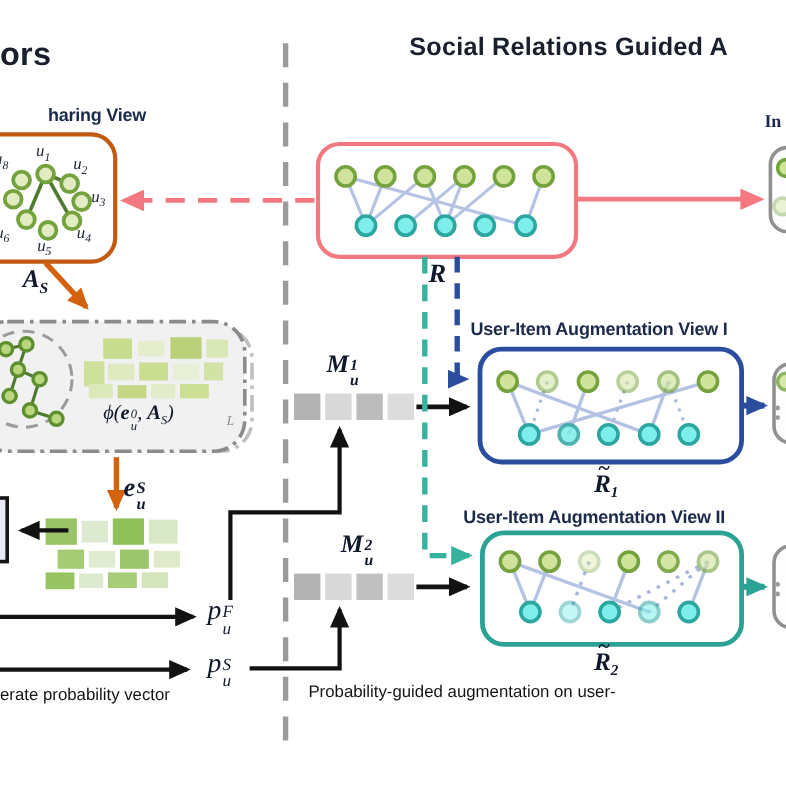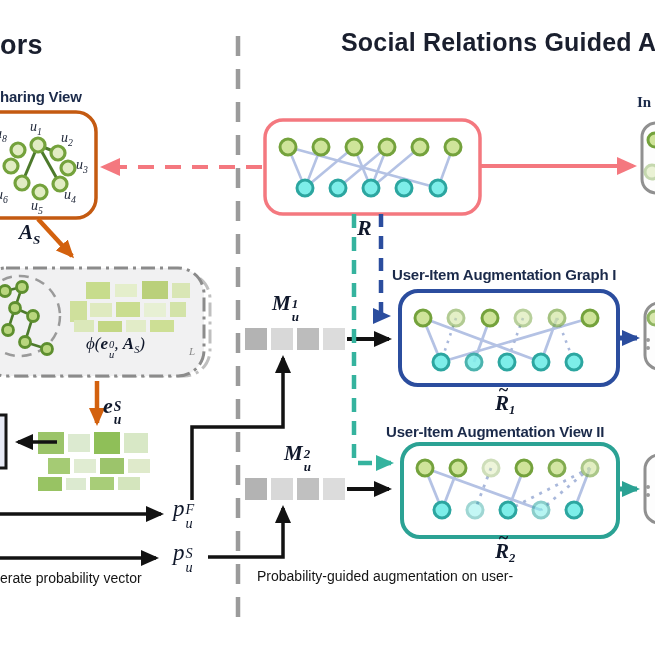--- a/index.html
+++ b/index.html
@@ -1,20 +1,20 @@
 <!DOCTYPE html>
 <html><head>
 <meta charset="utf-8">
 <style>
   html,body{margin:0;padding:0;background:#fff;}
   #stage{position:relative;width:655px;height:655px;overflow:hidden;background:#fff;
          font-family:"Liberation Sans",sans-serif;border-radius:11px;}
   #gfx{position:absolute;left:0;top:0;}
   .lbl{position:absolute;white-space:nowrap;}
-  .title{font-weight:800;font-size:25px;color:#1a1f2e;letter-spacing:.2px;}
+  .title{font-weight:800;font-size:21px;color:#1a1f2e;letter-spacing:.2px;}
   .boxlabel{font-weight:700;font-size:15px;color:#1b2a4a;letter-spacing:-.2px;}
   .caption{font-family:Liberation Sans, sans-serif;font-size:14px;color:#141414;}
   .math{font-family:"Liberation Serif","DejaVu Serif",serif;font-style:italic;color:#10182b;text-align:right;}
   .math i{font-style:italic;}
   .bold{font-weight:700;}
   .stk{display:inline-flex;flex-direction:column;align-items:flex-start;
        font-size:0.62em;line-height:0.95;vertical-align:0.12em;margin-left:1px;}
   .stk .sp,.stk .sb{display:block;font-style:italic;}
   .ulabel{font-family:"Liberation Serif","DejaVu Serif",serif;font-style:italic;
           font-size:14px;color:#1c2436;}
@@ -276,22 +276,22 @@
   <g>
     <rect x="645" y="455" width="60" height="68" rx="14" fill="#fdfdfd" stroke="#909090" stroke-width="3"></rect>
     <circle cx="648" cy="487" r="2" fill="#9a9a9a"></circle>
         <circle cx="648" cy="495" r="2" fill="#9a9a9a"></circle>
   </g>
 </svg>
 
 <div class="lbl title" style="left:0px;top:30px;font-size:27px;">ors</div>
 <div class="lbl title" style="left:341px;top:28px;">Social Relations Guided A</div>
 
-<div class="lbl boxlabel" style="left:0px;top:88px;">haring View</div>
-<div class="lbl boxlabel" style="left:392px;top:266px;">User-Item Augmentation Graph I</div>
+<div class="lbl boxlabel" style="left:0px;top:88px;padding-left:40px;">haring View</div>
+<div class="lbl boxlabel" style="left:392px;top:266px;">User-Item Augmentation View I</div>
 <div class="lbl boxlabel" style="left:386px;top:423px;">User-Item Augmentation View II</div>
 <div class="lbl boxlabel" style="left:637px;top:94px;font-family:Liberation Serif, serif;">In</div>
 
 <div class="lbl ulabel" style="left:30px;top:119px;"><i>u</i><sub>1</sub></div>
 <div class="lbl ulabel" style="left:61px;top:130px;"><i>u</i><sub>2</sub></div>
 <div class="lbl ulabel" style="left:76px;top:157px;"><i>u</i><sub>3</sub></div>
 <div class="lbl ulabel" style="left:64px;top:187px;"><i>u</i><sub>4</sub></div>
 <div class="lbl ulabel" style="left:31px;top:198px;"><i>u</i><sub>5</sub></div>
 <div class="lbl ulabel" style="left:-4px;top:187px;"><i>u</i><sub>6</sub></div>
 

